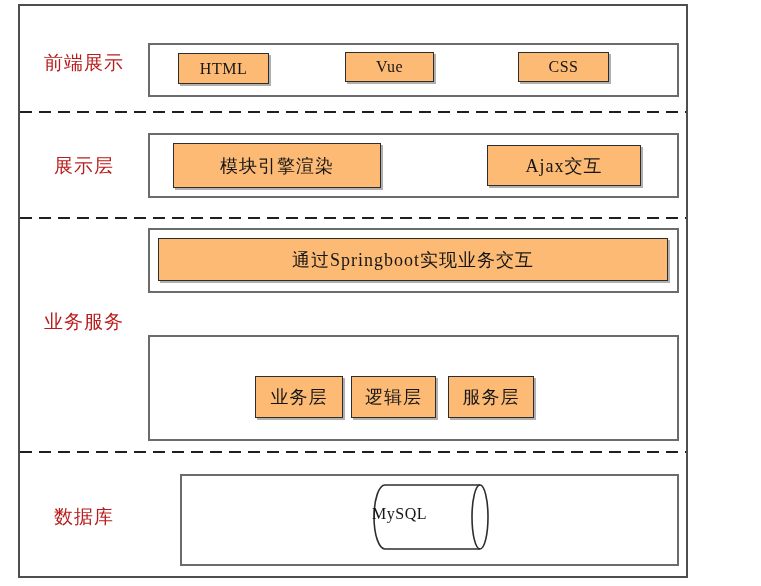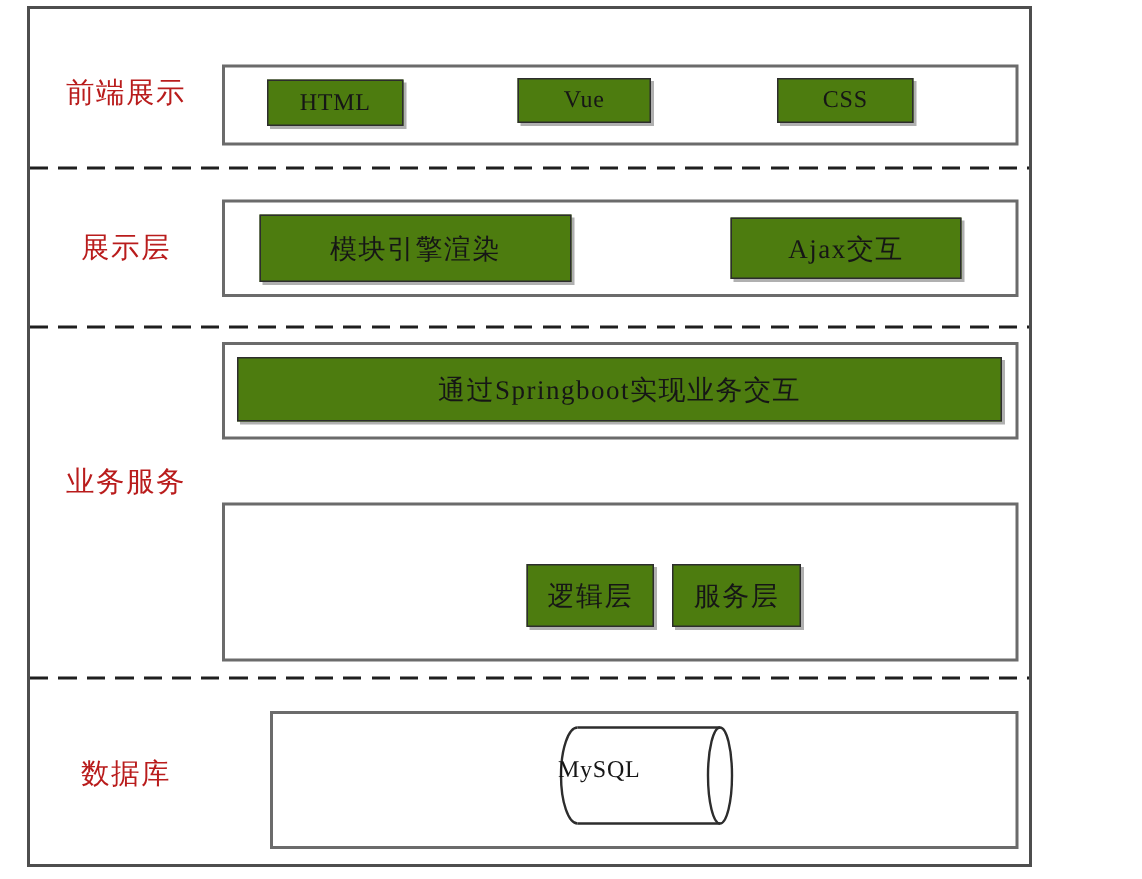--- a/index.html
+++ b/index.html
@@ -23,21 +23,21 @@
   .lbl1{top:52px}.lbl2{top:155px}.lbl3{top:311px}.lbl4{top:506px}
   .container{
     position:absolute;border:2px solid #6b6b6b;box-sizing:border-box;background:#fff;
   }
   .c1{left:148px;top:43px;width:531px;height:54px}
   .c2{left:148px;top:133px;width:531px;height:65px}
   .c3a{left:148px;top:228px;width:531px;height:65px}
   .c3b{left:148px;top:335px;width:531px;height:106px}
   .c4{left:180px;top:474px;width:499px;height:92px}
   .ibox{
-    position:absolute;border:1.5px solid #2d2d2d;box-sizing:border-box;background:#4d7c0f;
+    position:absolute;border:1.5px solid #2d2d2d;box-sizing:border-box;background:#fdba74;
     box-shadow:2px 2px 0 rgba(150,150,150,.75);
     display:flex;align-items:center;justify-content:center;
     font-size:18px;letter-spacing:1px;color:#161616;white-space:nowrap;
   }
   .latin{font-size:16px;letter-spacing:0.5px}
   .b-html{left:178px;top:53px;width:91px;height:31px}
   .b-vue{left:345px;top:52px;width:89px;height:30px}
   .b-css{left:518px;top:52px;width:91px;height:30px}
   .b-render{left:173px;top:143px;width:208px;height:45px}
   .b-ajax{left:487px;top:145px;width:154px;height:41px}
@@ -77,20 +77,21 @@
 
   <div class="ibox latin b-html">HTML</div>
   <div class="ibox latin b-vue">Vue</div>
   <div class="ibox latin b-css">CSS</div>
 
   <div class="ibox b-render">模块引擎渲染</div>
   <div class="ibox b-ajax">Ajax交互</div>
 
   <div class="ibox b-spring">通过Springboot实现业务交互</div>
 
+  <div class="ibox b-l2">业务层</div>
   <div class="ibox b-l3">逻辑层</div>
   <div class="ibox b-l4">服务层</div>
 
   <svg class="cyl-svg" viewBox="0 0 124 76" xmlns="http://www.w3.org/2000/svg">
     <path d="M 15 6 A 11 32 0 0 0 15 70" fill="none" stroke="#2d2d2d" stroke-width="1.6"></path>
     <path d="M 15 6 H 110" fill="none" stroke="#2d2d2d" stroke-width="1.6"></path>
     <path d="M 15 70 H 110" fill="none" stroke="#2d2d2d" stroke-width="1.6"></path>
     <ellipse cx="110" cy="38" rx="8" ry="32" fill="none" stroke="#2d2d2d" stroke-width="1.6"></ellipse>
   </svg>
   <div class="cyl-label">MySQL</div>

